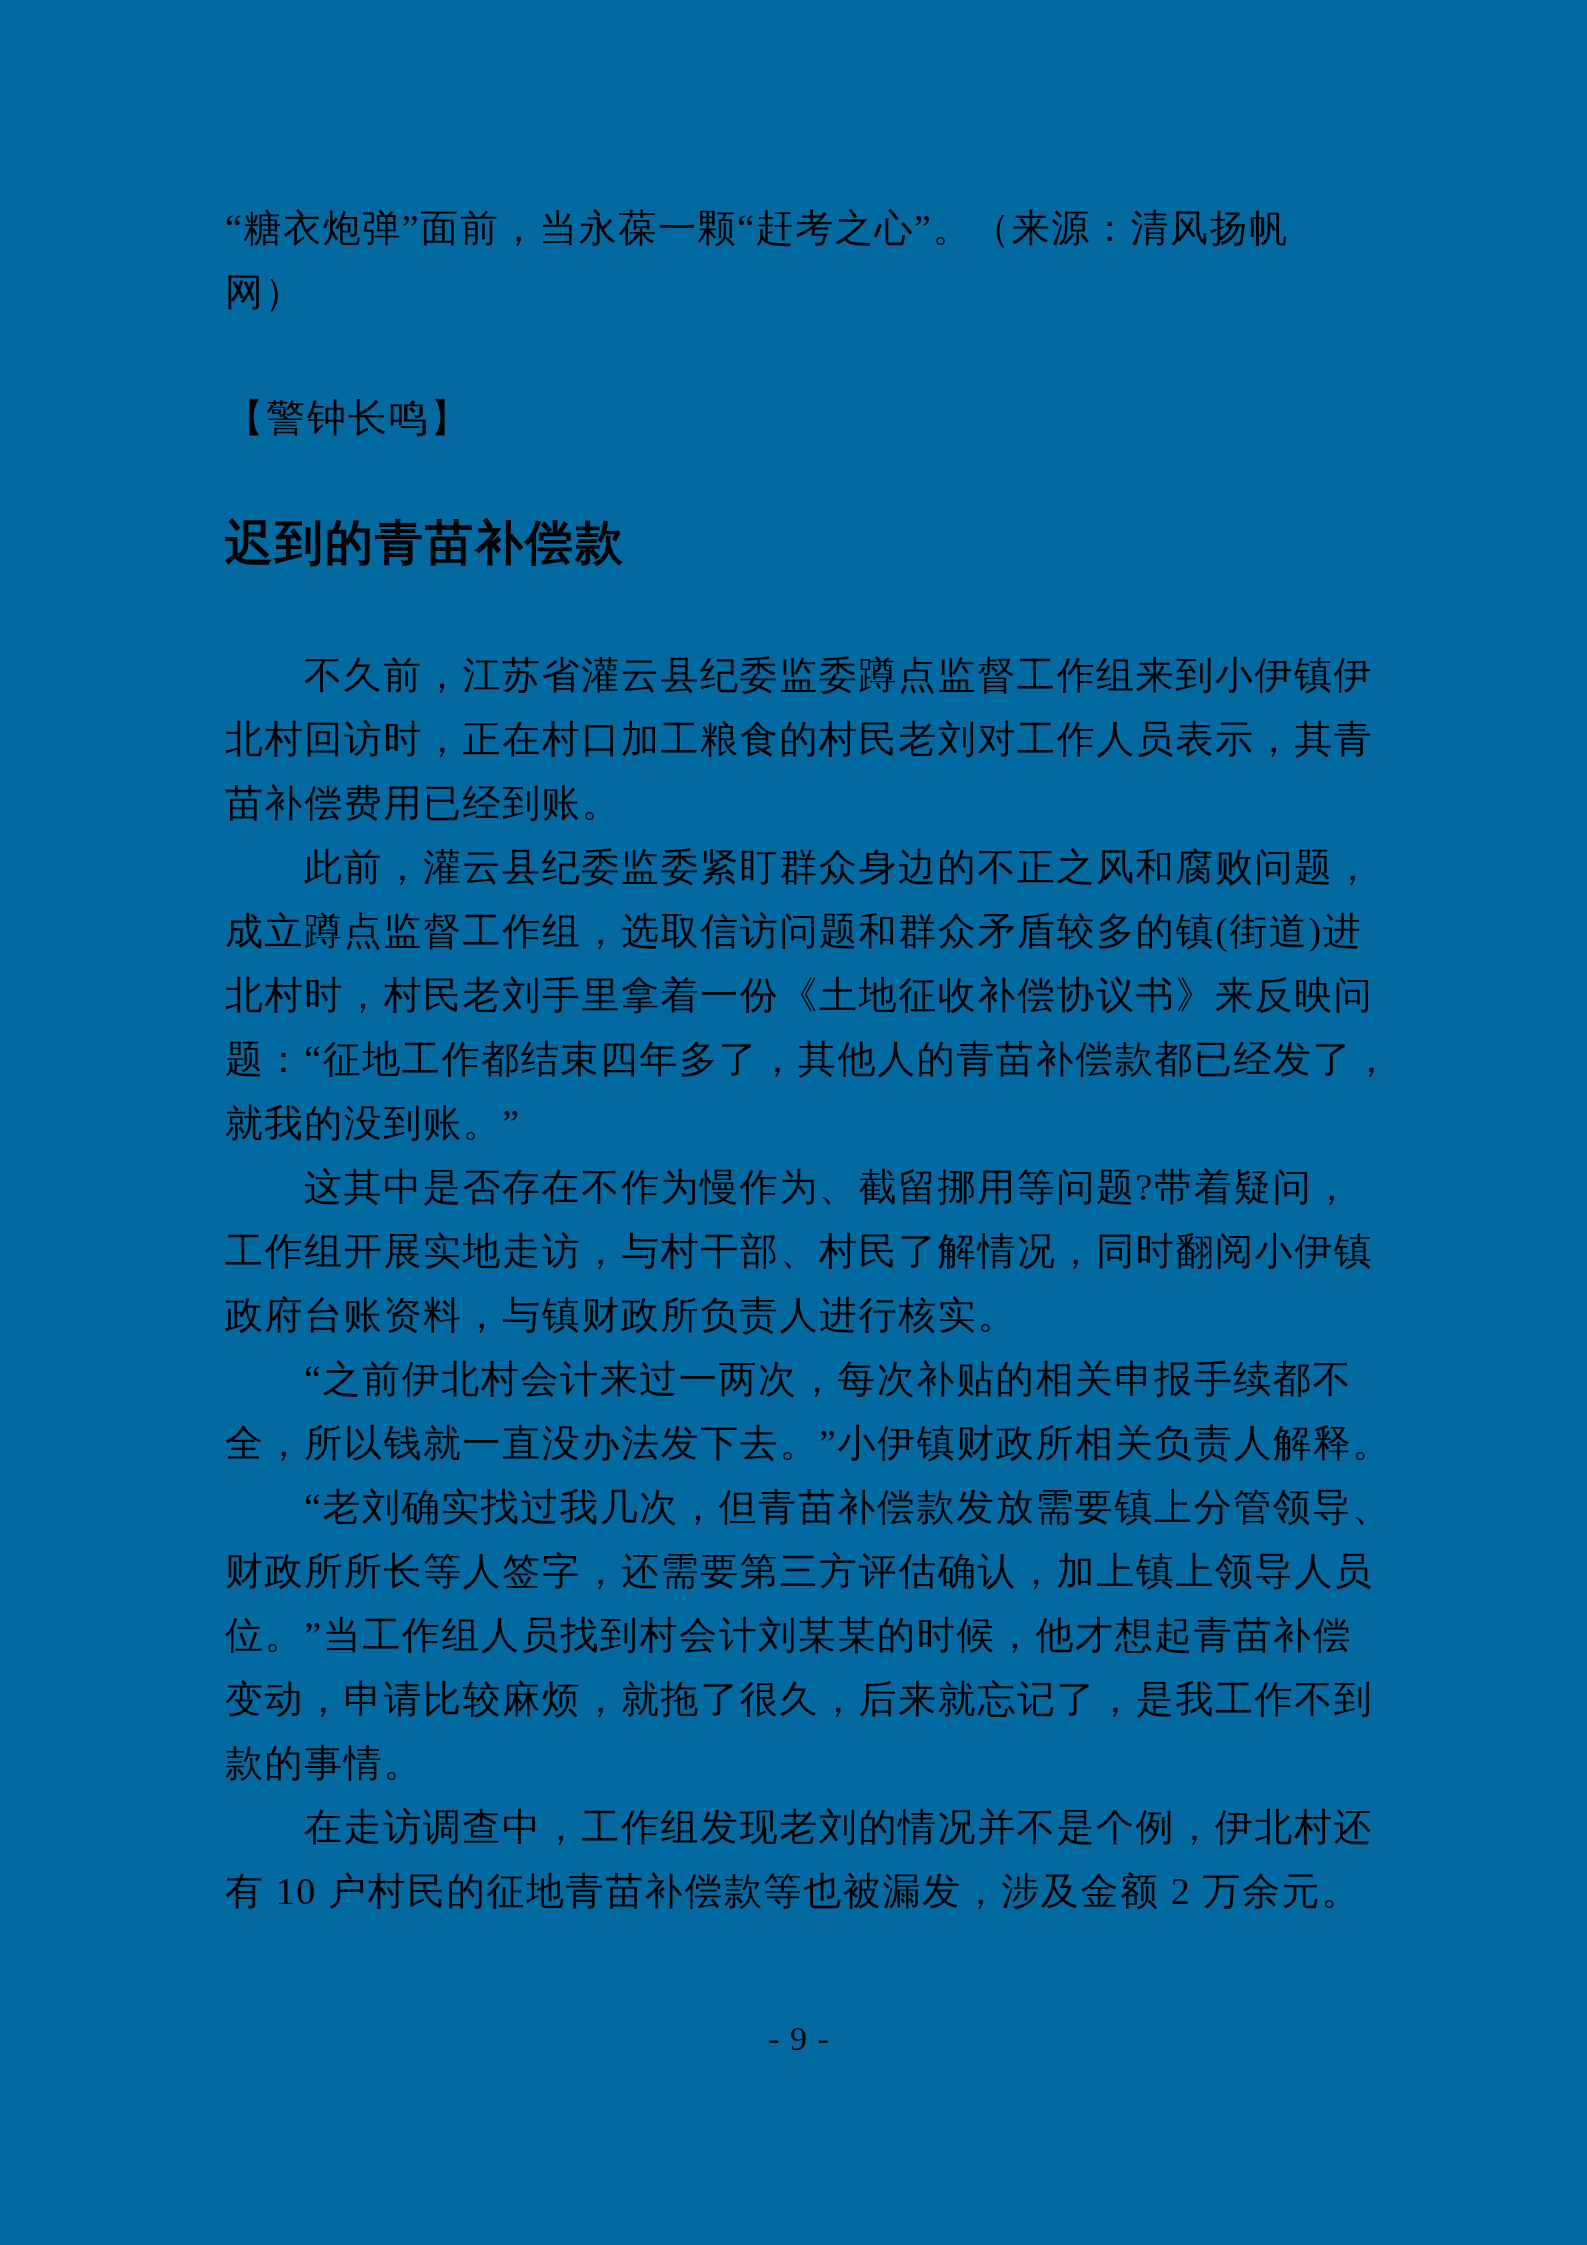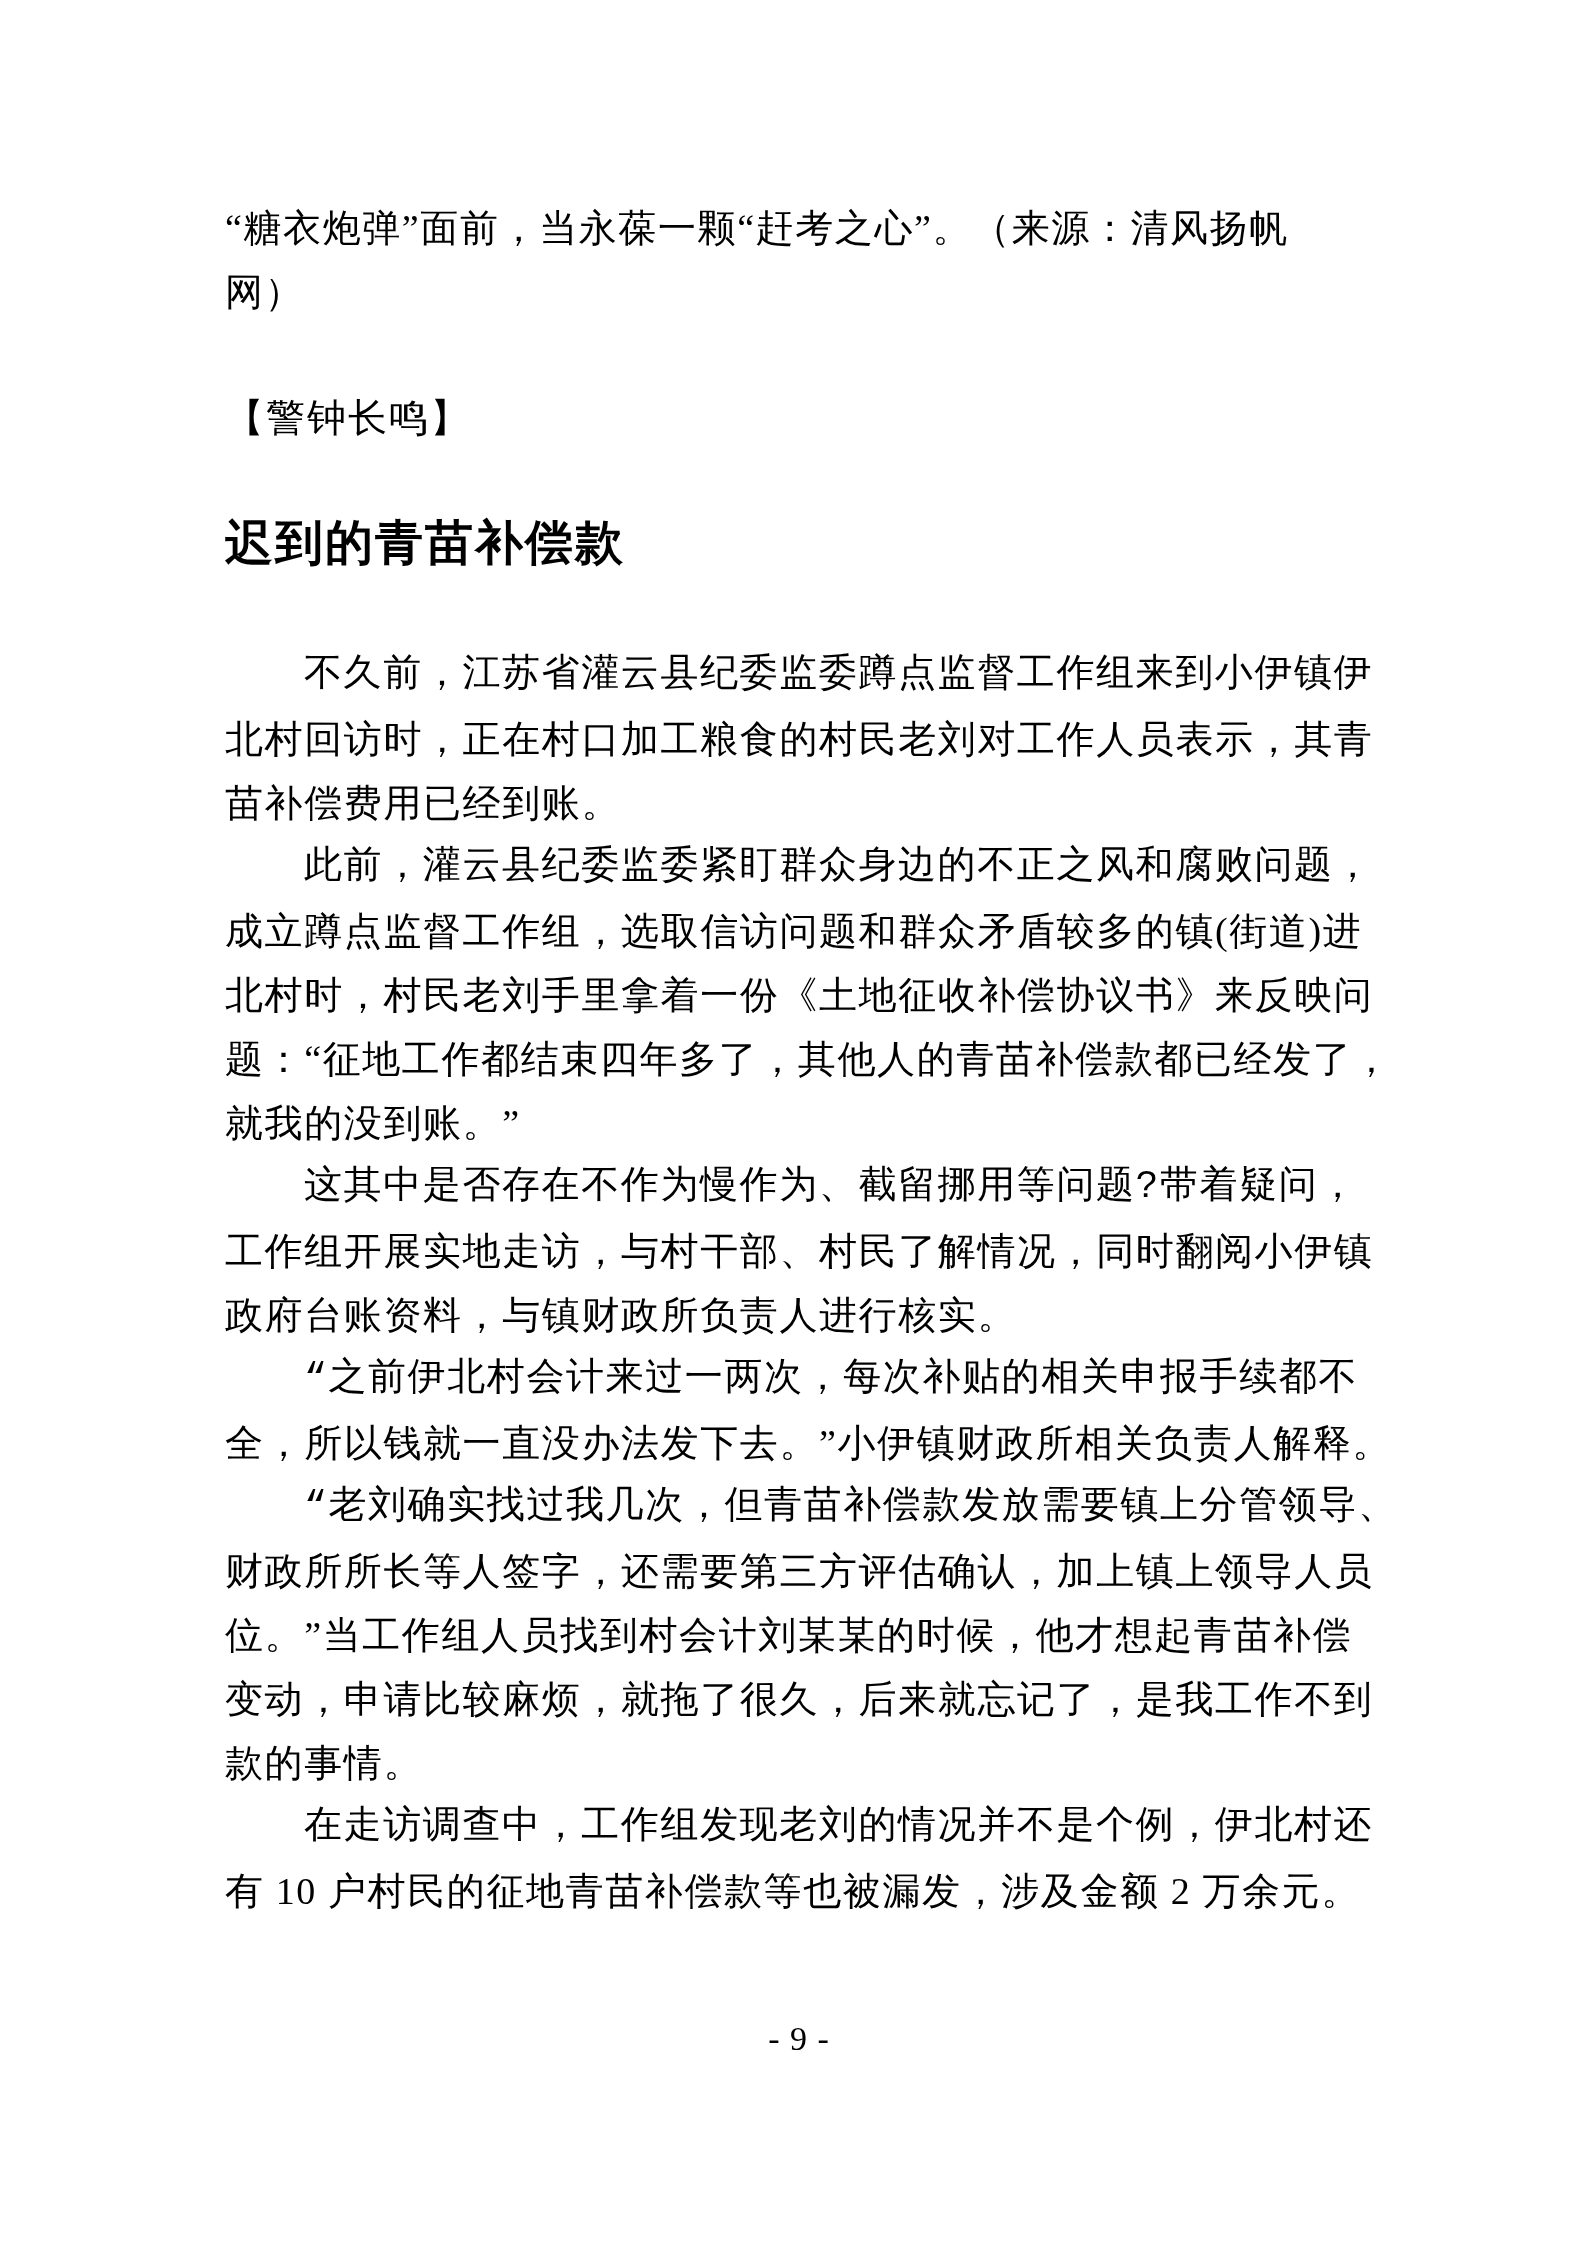--- a/index.html
+++ b/index.html
@@ -5,42 +5,41 @@
   html, body {
     margin: 0;
     padding: 0;
     background: #888;
   }
   .page {
     position: relative;
     width: 1587px;
     height: 2245px;
     margin: 0 auto;
-    background: #ffffff;
+    background: #0369a1;
     overflow: hidden;
     font-family: "Liberation Serif", "DejaVu Serif", serif;
     color: #000000;
   }
   .content {
     position: absolute;
     left: 225px;
     top: 0;
     width: 1148px;
   }
   .line {
     height: 64px;
     line-height: 64px;
     font-size: 38px;
     letter-spacing: 1.6px;
     white-space: pre;
     overflow: visible;
   }
   .paragraph .line.first {
     text-indent: 79px;
-    font-family: Liberation Mono, monospace;
   }
   .continuation {
     margin-top: 196px;
   }
   .section-header {
     margin-top: 62px;
     height: 64px;
     line-height: 64px;
     font-size: 39px;
     letter-spacing: 2px;

